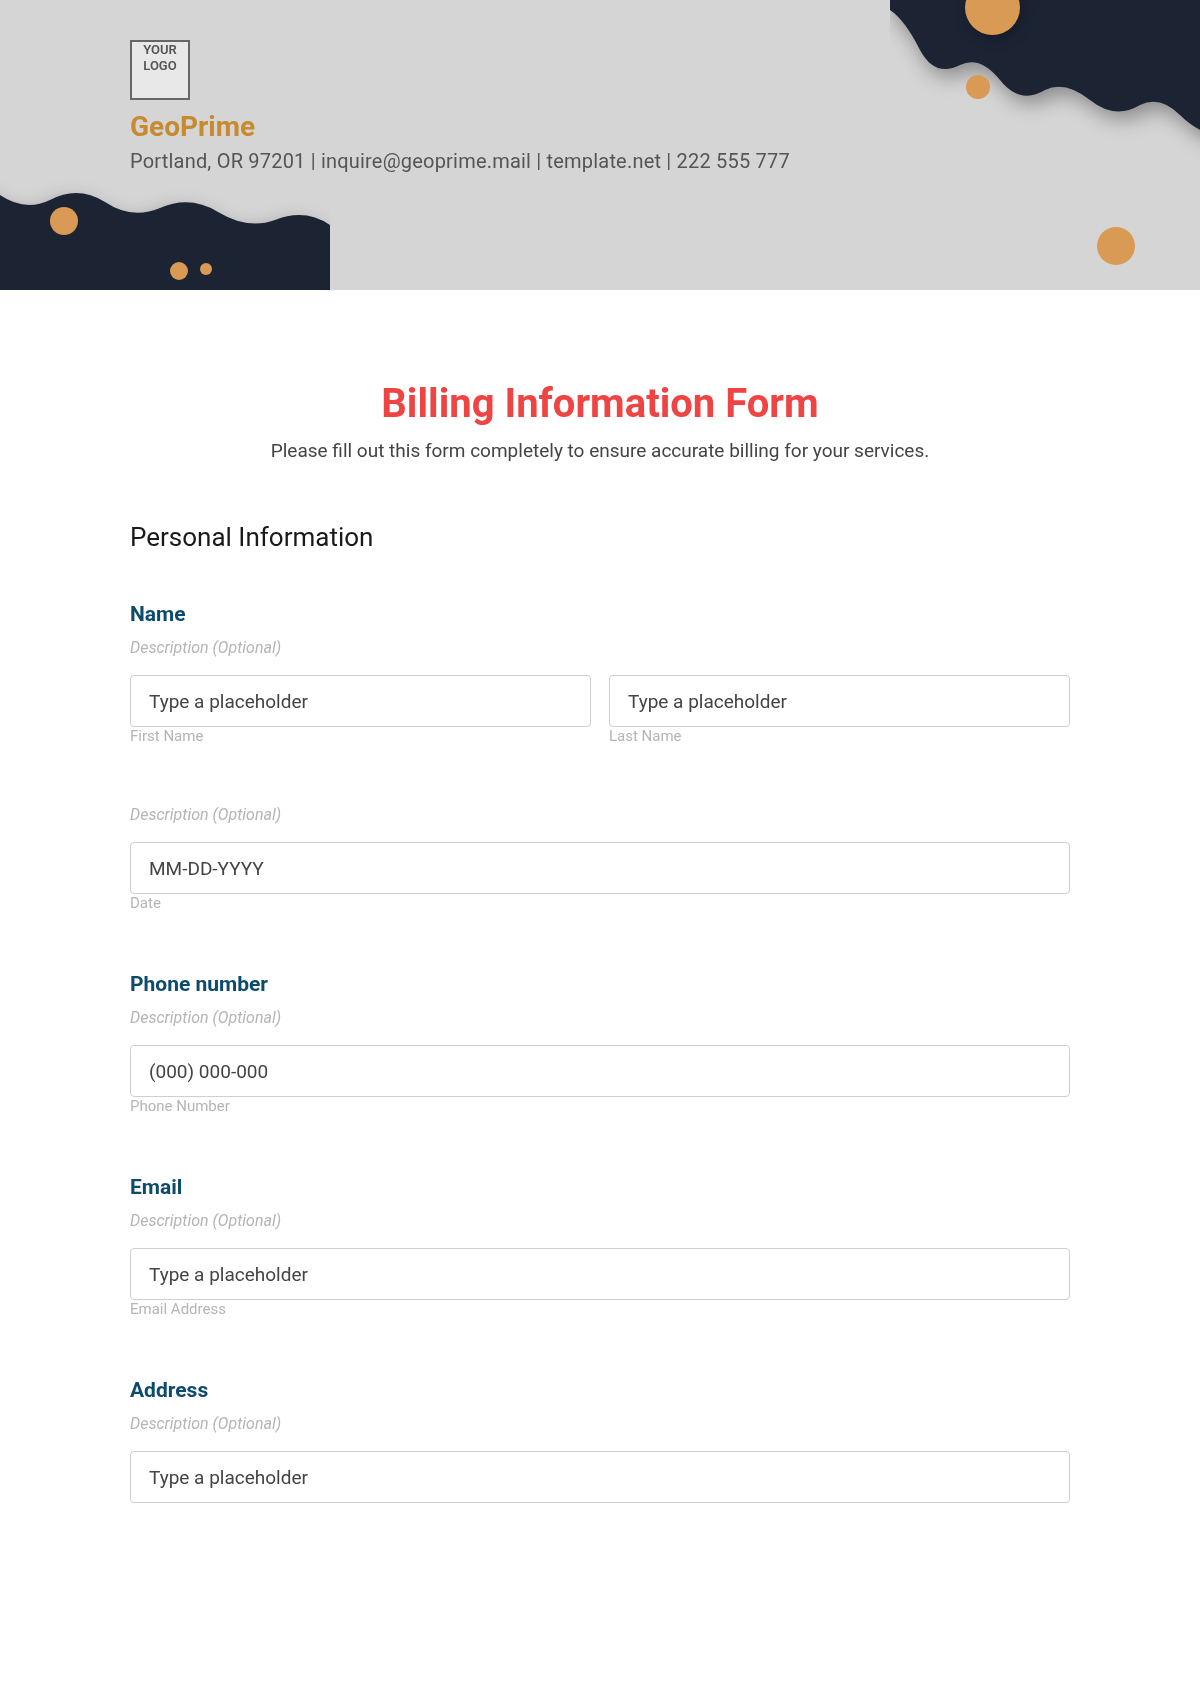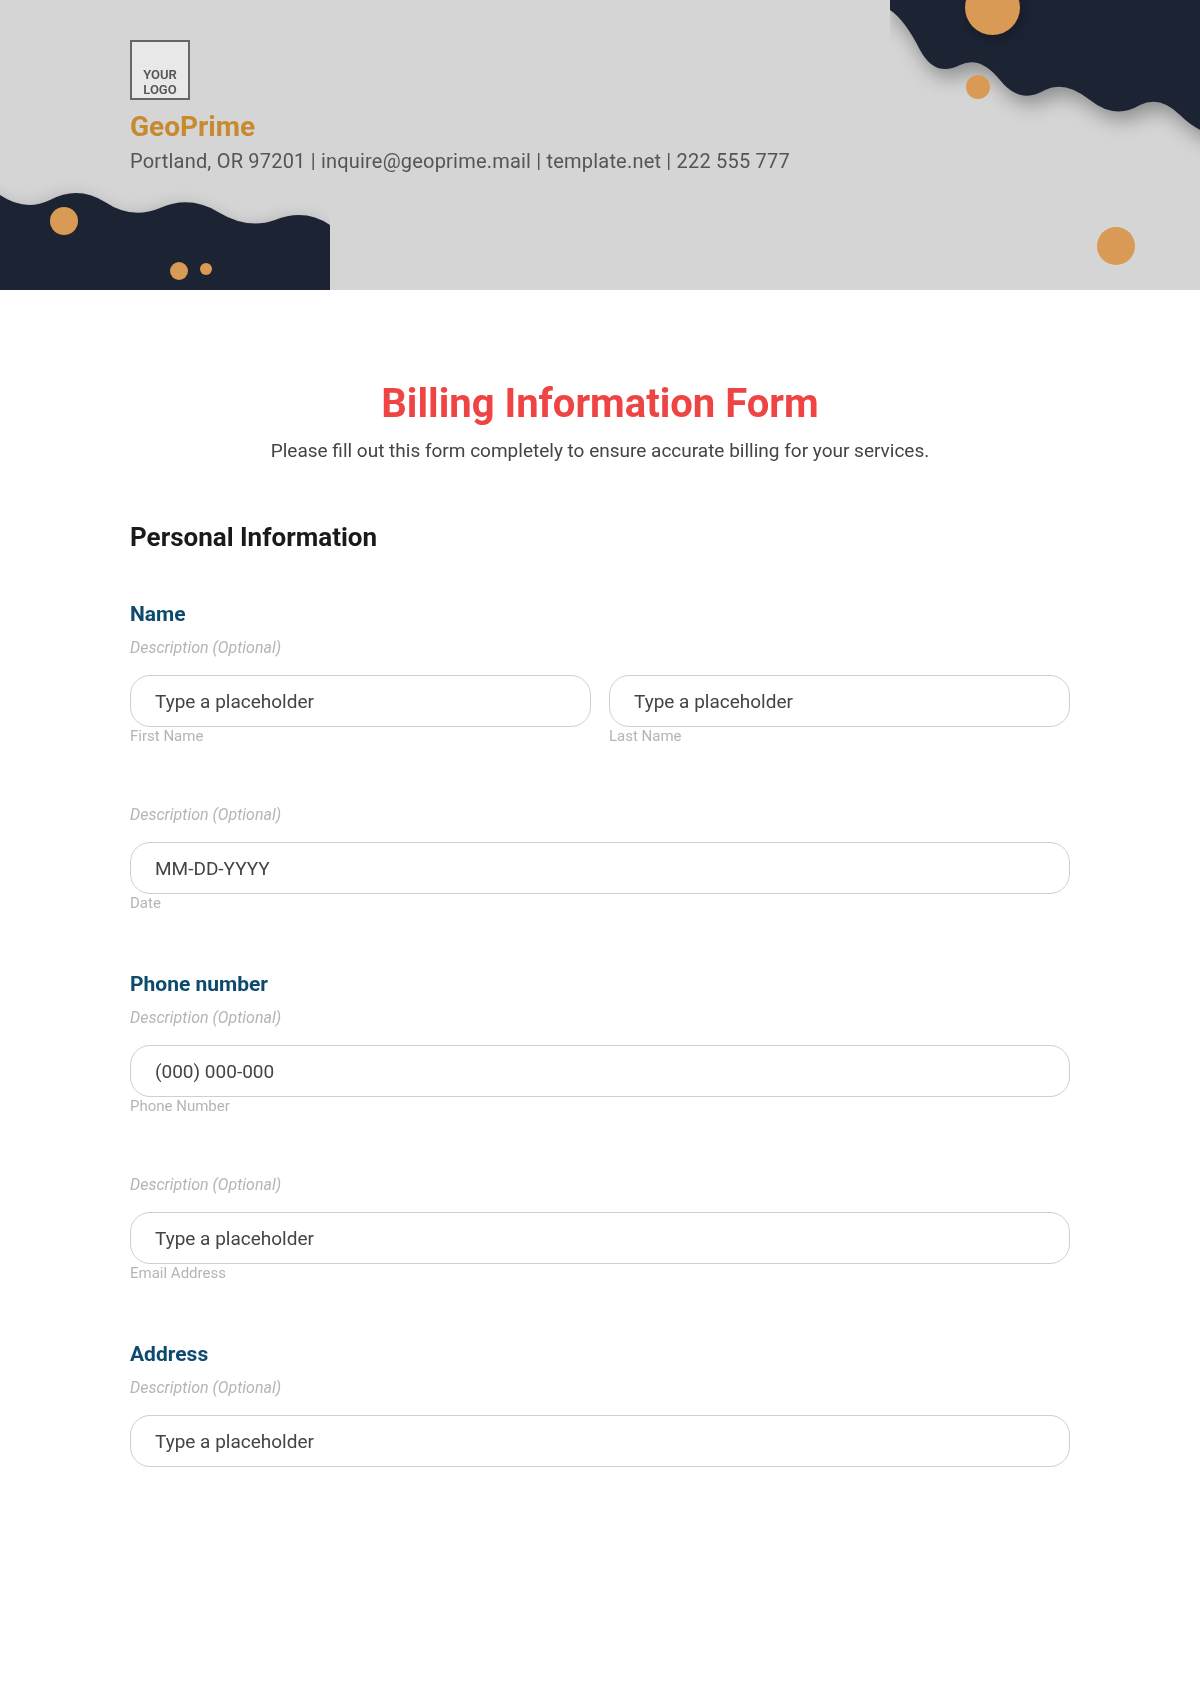--- a/index.html
+++ b/index.html
@@ -25,21 +25,21 @@
     .header-content {
       position: relative;
       z-index: 2;
       padding: 40px 0 0 130px;
     }
     .logo-box {
       width: 60px;
       height: 60px;
       border: 2px solid #666;
       display: flex;
-      align-items: flex-end;
+      align-items: flex-start;
       justify-content: center;
       font-size: 13px;
       font-weight: 600;
       color: #555;
       text-align: center;
       line-height: 1.2;
       background: #e8e8e8;
     }
     .brand-name {
       margin-top: 10px;
@@ -154,21 +154,21 @@
       margin-bottom: 12px;
     }
     .form-instruction {
       text-align: center;
       font-size: 19px;
       color: #444;
       margin-bottom: 60px;
     }
     .section-heading {
       font-size: 26px;
-      font-weight: 700;
+      font-weight: 400;
       color: #1a1a1a;
       margin-bottom: 50px;
     }
     .field-group {
       margin-bottom: 60px;
     }
     .field-label {
       font-size: 21px;
       font-weight: 700;
       color: #0c4a6e;
@@ -183,23 +183,23 @@
     .input-row {
       display: flex;
       gap: 18px;
     }
     .input-col {
       flex: 1;
     }
     .text-input {
       width: 100%;
       height: 52px;
-      padding: 0 24px;
+      padding: 0 18px;
       border: 1.5px solid #cfcfcf;
-      border-radius: 20px;
+      border-radius: 4px;
       font-size: 19px;
       color: #333;
       background: #fff;
       font-family: inherit;
     }
     .text-input::placeholder {
       color: #444;
     }
     .sub-label {
       font-size: 15px;
@@ -261,20 +261,21 @@
   </div>
 
   <div class="field-group">
     <div class="field-label">Phone number</div>
     <div class="field-description">Description (Optional)</div>
     <input type="text" class="text-input" placeholder="(000) 000-000" style="">
     <div class="sub-label">Phone Number</div>
   </div>
 
   <div class="field-group">
+    <div class="field-label">Email</div>
     <div class="field-description">Description (Optional)</div>
     <input type="text" class="text-input" placeholder="Type a placeholder" style="">
     <div class="sub-label">Email Address</div>
   </div>
 
   <div class="field-group" style="margin-bottom:0;">
     <div class="field-label">Address</div>
     <div class="field-description">Description (Optional)</div>
     <input type="text" class="text-input" placeholder="Type a placeholder" style="">
   </div>

